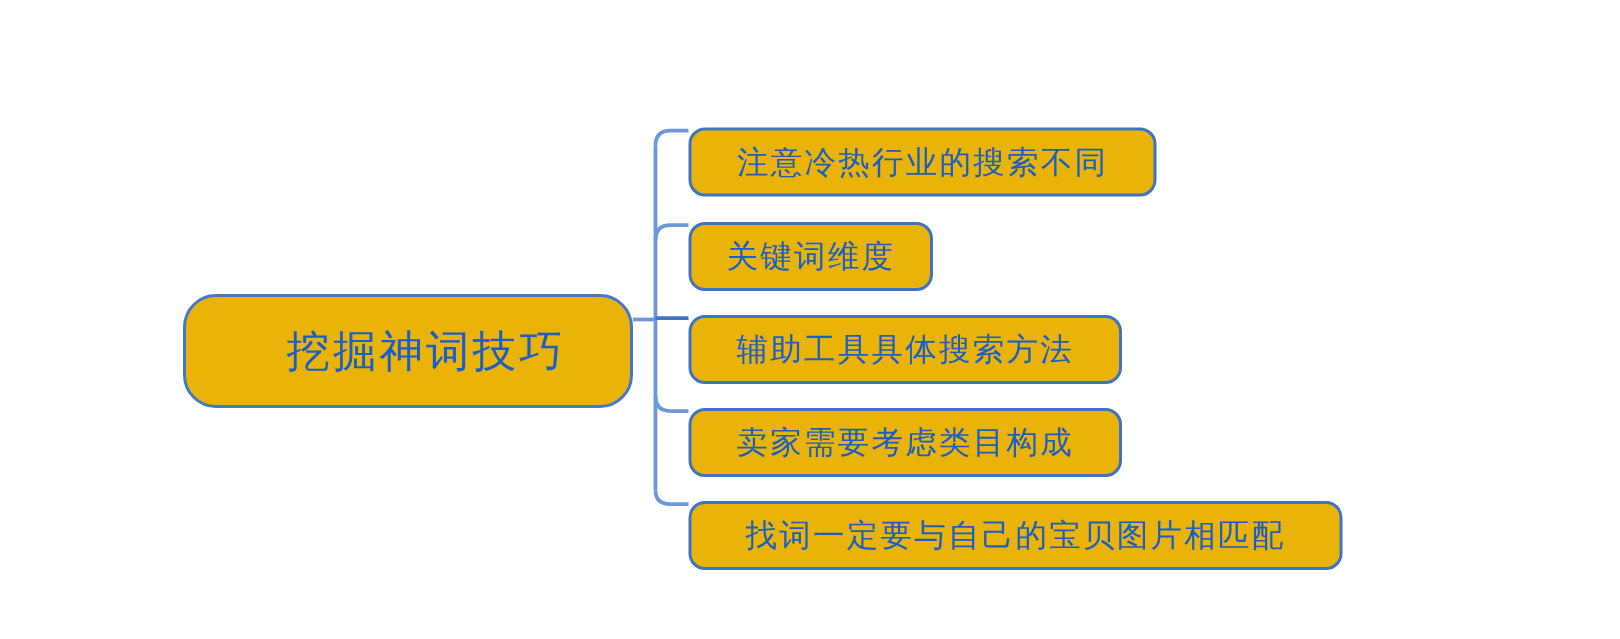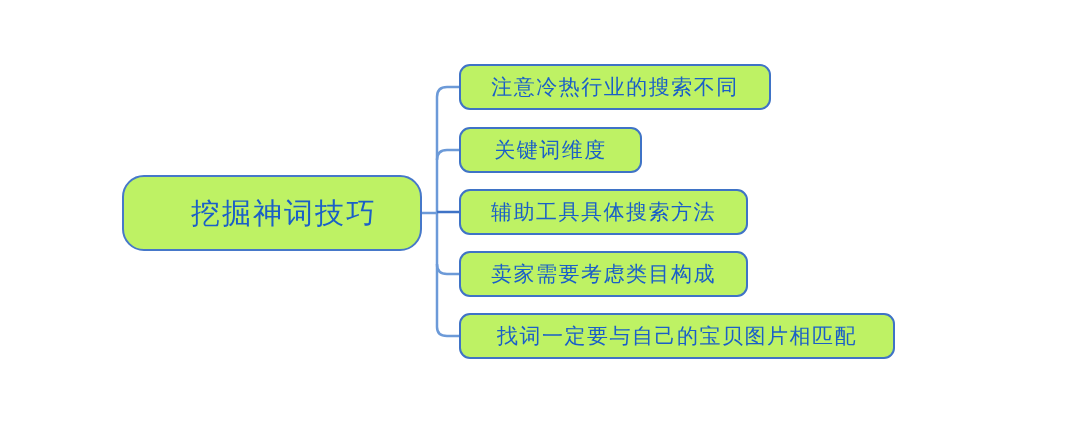--- a/index.html
+++ b/index.html
@@ -34,25 +34,26 @@
     z-index: 1;
   }
 
   .node {
     position: absolute;
     z-index: 2;
     box-sizing: border-box;
     display: flex;
     align-items: center;
     justify-content: center;
-    background: #bef264;
+    background: #eab308;
     border: 2px solid #3f73c6;
     border-radius: 12px;
     color: #1a5fc8;
     white-space: nowrap;
+    margin-top: 21px;
   }
 
   .node-root {
     left: 122px;
     top: 175px;
     width: 300px;
     height: 76px;
     border-radius: 22px;
     border-width: 2px;
     border-color: #4678c9;
@@ -63,21 +64,21 @@
 
   .node-branch {
     height: 46px;
     border-radius: 11px;
     font-size: 21px;
     letter-spacing: 1.5px;
     padding: 0 14px;
   }
 
   .branch-0 { left: 459px; top: 64px;  width: 312px; }
-  .branch-1 { left: 459px; top: 127px; width: 183px; }
+  .branch-1 { left: 459px; top: 127px; width: 163px; }
   .branch-2 { left: 459px; top: 189px; width: 289px; }
   .branch-3 { left: 459px; top: 251px; width: 289px; }
   .branch-4 { left: 459px; top: 313px; width: 436px; }
 
   .node-label {
     display: block;
     line-height: 1;
   }
 </style>
 </head>

